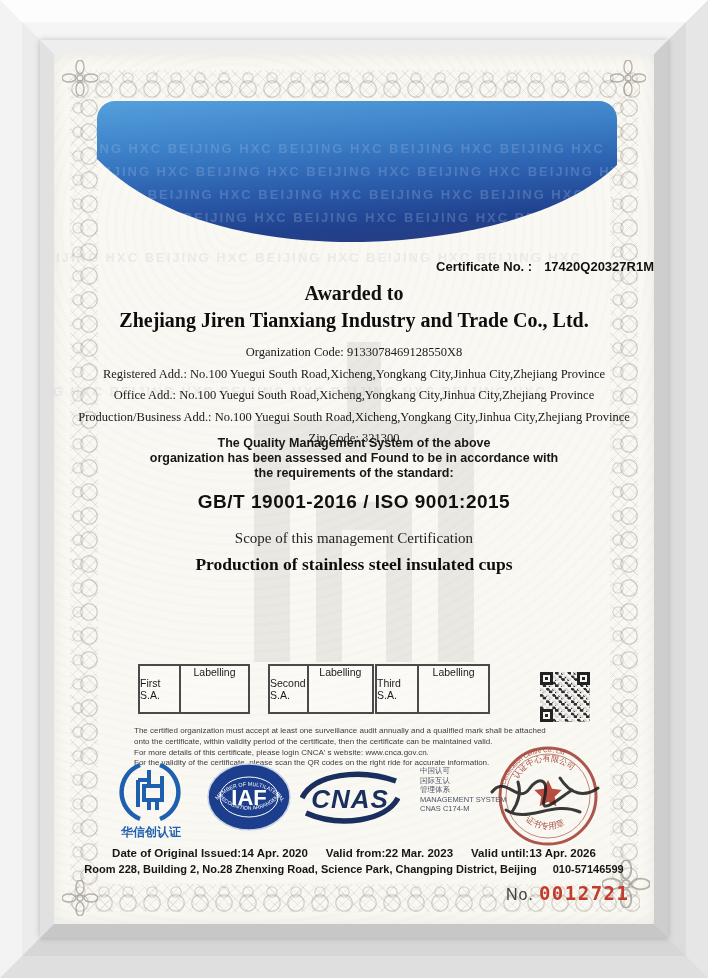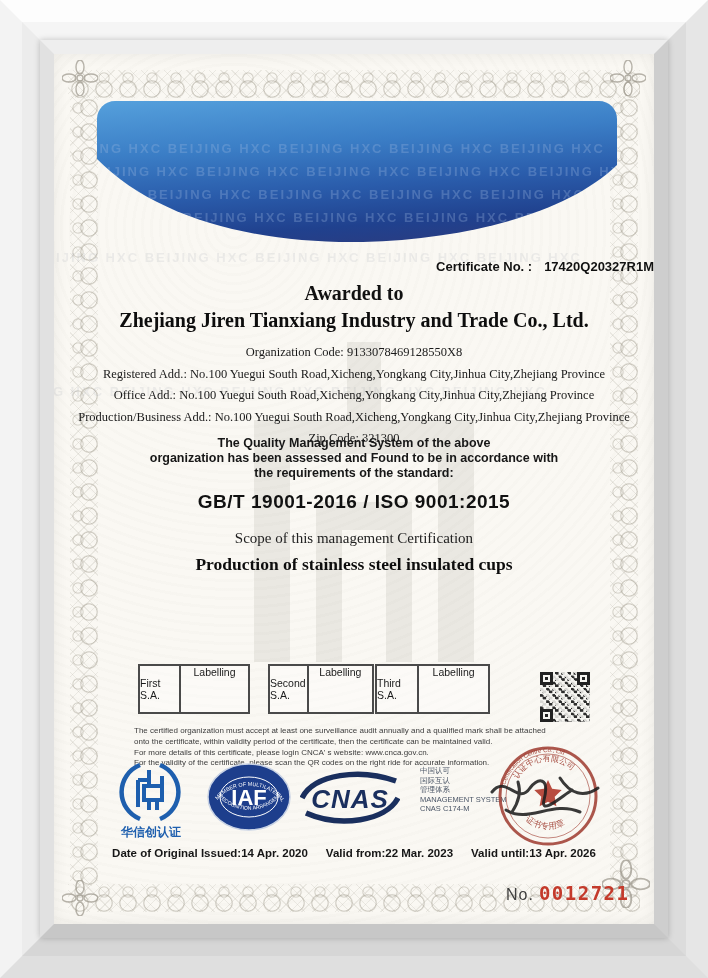--- a/index.html
+++ b/index.html
@@ -292,20 +292,23 @@
         <path d="M4,56 C18,38 30,70 42,52 C50,42 62,40 56,64 C52,80 74,60 84,54"></path>
         <path d="M18,74 C40,88 64,64 92,76"></path>
         <path d="M72,42 C82,58 96,62 110,52"></path>
         <path d="M30,46 C34,58 28,70 24,76"></path>
       </g>
     </svg>
 
     <div class="tx dates">
       <span>Date of Original Issued:14 Apr. 2020</span><span>Valid from:22 Mar. 2023</span><span>Valid until:13 Apr. 2026</span>
     </div>
+    <div class="tx addr">
+      <span>Room 228, Building 2, No.28 Zhenxing Road, Science Park, Changping District, Beijing</span><span>010-57146599</span>
+    </div>
 
     <div class="serial">
       <span class="pre">No.</span>
       <span class="num">0012721</span>
     </div>
 
    </div>
   </div>
  </div>
 </div>

